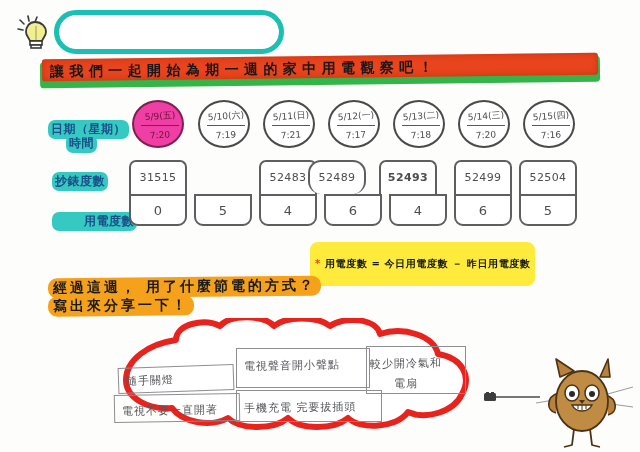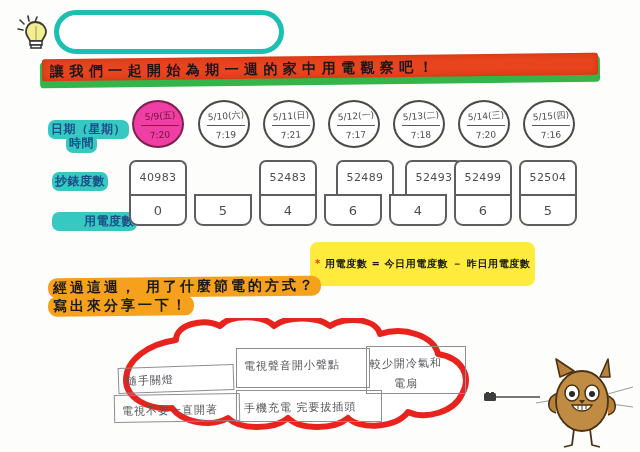--- a/index.html
+++ b/index.html
@@ -203,29 +203,29 @@
     <div class="c-rule"></div>
     <div class="c-bot">7:20</div>
   </div>
   <div class="circ" style="left:523px;top:100px;">
     <div class="c-top">5/15(四)</div>
     <div class="c-rule"></div>
     <div class="c-bot">7:16</div>
   </div>
 
   <div class="cell cell-top" style="left:129px;top:160px;">
-    <span>40983</span>
+    <span>31515</span>
   </div>
   <div class="cell cell-top" style="left:259px;top:160px;">
     <span>52483</span>
   </div>
-  <div class="cell cell-top" style="left:336px;top:160px;">
+  <div class="cell cell-top" style="left:308px;top:160px;border-radius:13px;">
     <span>52489</span>
   </div>
-  <div class="cell cell-top" style="left:405px;top:160px;">
+  <div class="cell cell-top" style="left:379px;top:160px;font-weight:bold;">
     <span>52493</span>
   </div>
   <div class="cell cell-top" style="left:454px;top:160px;">
     <span>52499</span>
   </div>
   <div class="cell cell-top" style="left:519px;top:160px;">
     <span>52504</span>
   </div>
 
   <div class="cell cell-bot" style="left:129px;top:194px;">

